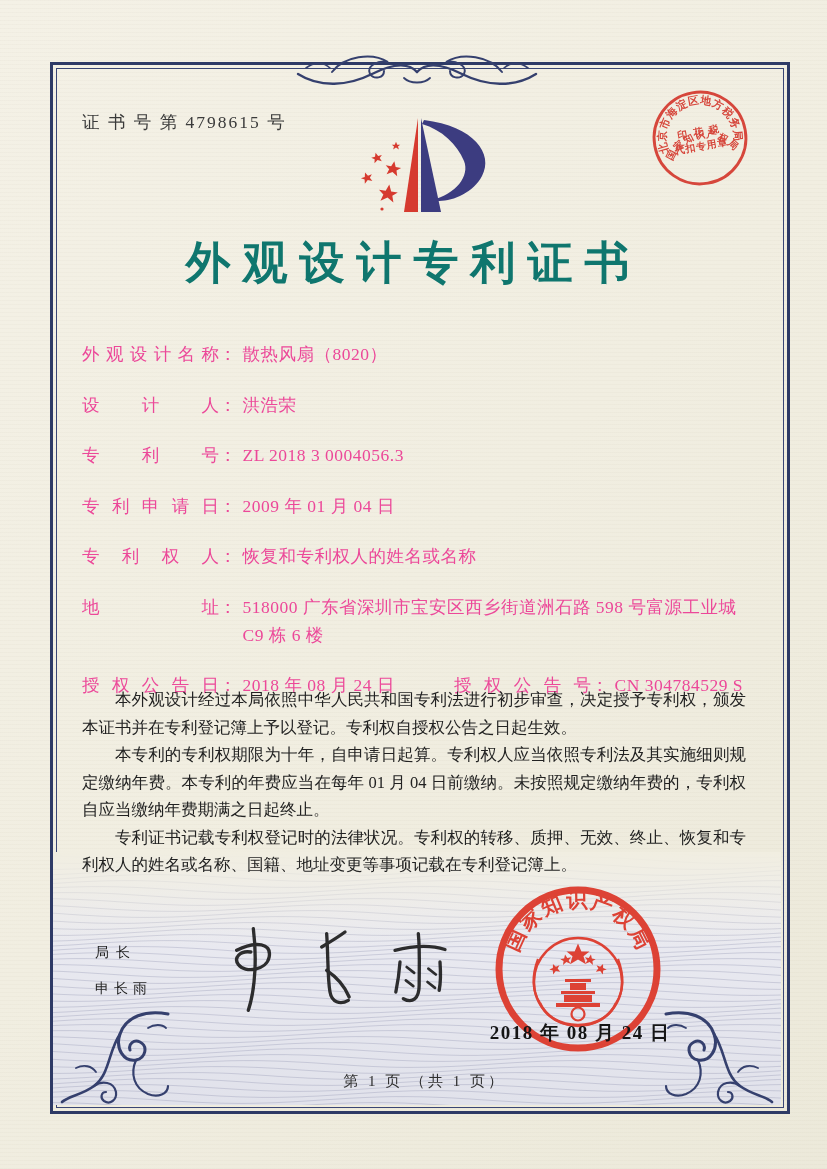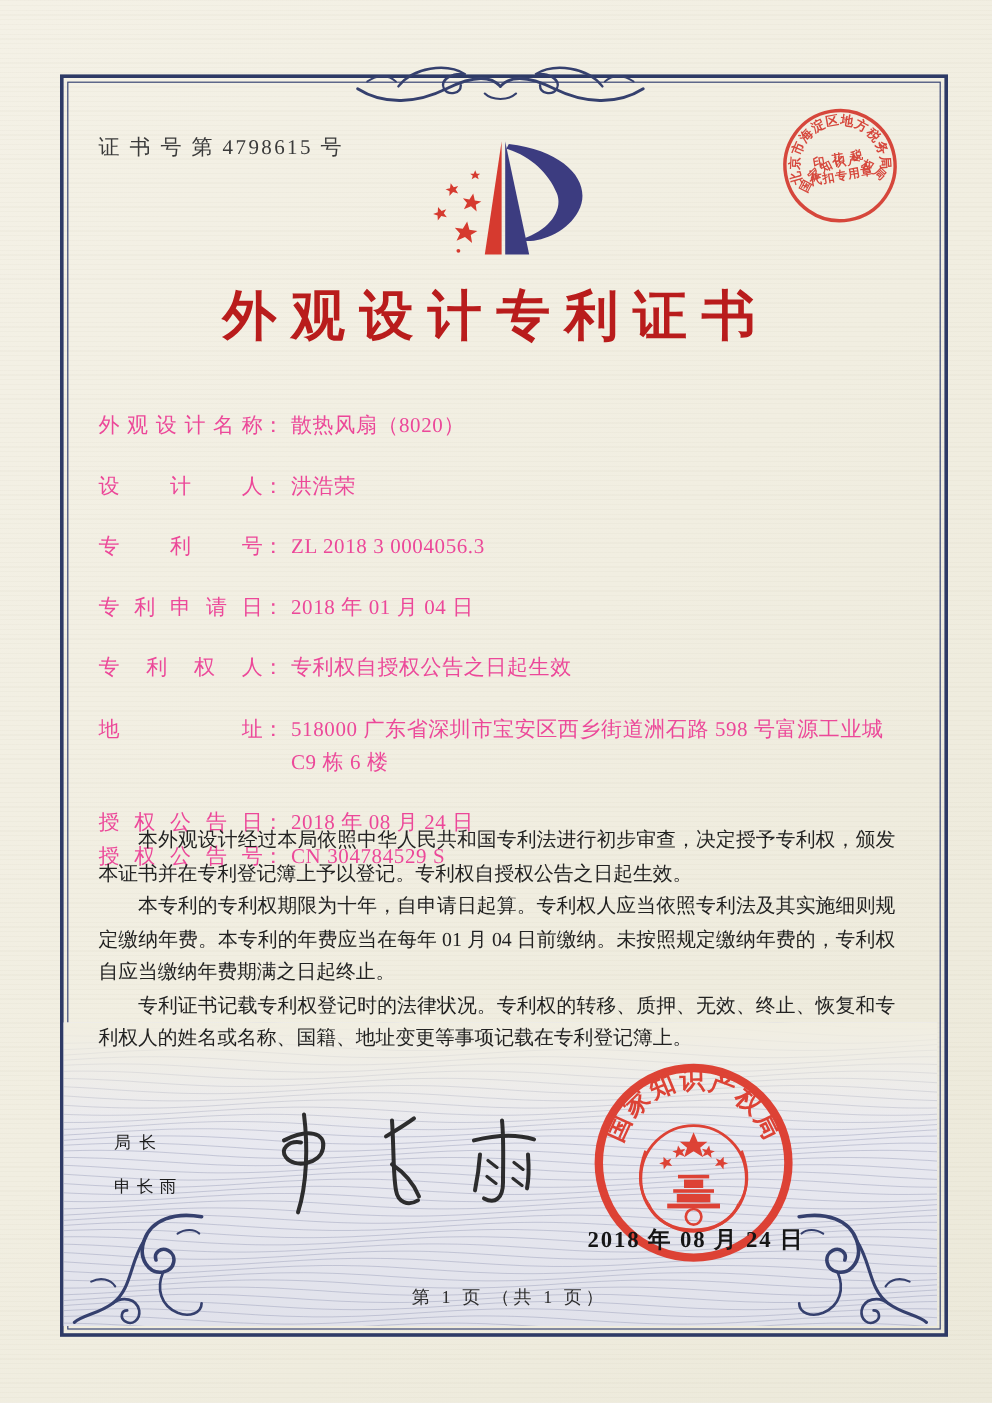--- a/index.html
+++ b/index.html
@@ -29,28 +29,28 @@
     position:absolute;left:0;top:0;width:100%;height:95px;
     background:linear-gradient(#f1eee1 0%, rgba(241,238,225,0) 100%);
   }
   .cert-no{
     position:absolute;left:82px;top:110px;font-size:17.5px;letter-spacing:2px;color:#3a3a3a;
   }
   .logo{position:absolute;left:338px;top:114px;width:178px;height:110px;}
   .tax-stamp{position:absolute;left:646px;top:84px;width:108px;height:108px;transform:rotate(-10deg);opacity:.92;}
   .doc-title{
     position:absolute;left:0;top:233px;width:827px;text-align:center;
-    font-size:45px;font-weight:700;letter-spacing:12px;color:#b91c1c;
+    font-size:45px;font-weight:700;letter-spacing:12px;color:#0f766e;
   }
   .fields{position:absolute;left:82px;top:340px;width:665px;font-size:17.5px;color:#ec4899;}
   .frow{display:flex;margin-bottom:22.5px;line-height:28px;}
   .flabel{display:inline-block;width:137px;text-align:justify;text-align-last:justify;flex:0 0 137px;}
   .colon{flex:0 0 auto;margin-right:6px;}
   .fvalue{flex:1 1 auto;letter-spacing:0.5px;}
-  .grant-row{display:flex;margin-bottom:0;line-height:28px;flex-direction:column;}
+  .grant-row{display:flex;margin-bottom:0;line-height:28px;}
   .grant-row .pair{display:flex;}
   .grant-row .pair.left{width:372px;}
   .paragraphs{
     position:absolute;left:82px;top:686px;width:664px;
     font-size:16.5px;line-height:27.5px;text-align:justify;color:#222;
   }
   .paragraphs p{margin:0;text-indent:2em;}
   .director{position:absolute;left:95px;top:944px;font-size:14px;letter-spacing:7px;color:#1d1d1d;}
   .director .name{margin-top:18px;letter-spacing:5px;}
   .sig{position:absolute;left:205px;top:912px;width:250px;height:120px;}
@@ -201,26 +201,26 @@
     <span class="fvalue">洪浩荣</span>
   </div>
   <div class="frow">
     <span class="flabel">专 利 号</span>
       <span class="colon">：</span>
     <span class="fvalue">ZL 2018 3 0004056.3</span>
   </div>
   <div class="frow">
     <span class="flabel">专利申请日</span>
       <span class="colon">：</span>
-    <span class="fvalue">2018 年 01 月 04 日</span>
+    <span class="fvalue">2009 年 01 月 04 日</span>
   </div>
   <div class="frow">
     <span class="flabel">专 利 权 人</span>
       <span class="colon">：</span>
-    <span class="fvalue">专利权自授权公告之日起生效</span>
+    <span class="fvalue">恢复和专利权人的姓名或名称</span>
   </div>
   <div class="frow">
     <span class="flabel">地 址</span>
       <span class="colon">：</span>
     <span class="fvalue">518000 广东省深圳市宝安区西乡街道洲石路 598 号富源工业城 C9 栋 6 楼</span>
   </div>
   <div class="grant-row">
     <span class="pair left">
       <span class="flabel">授权公告日</span>
         <span class="colon">：</span>

